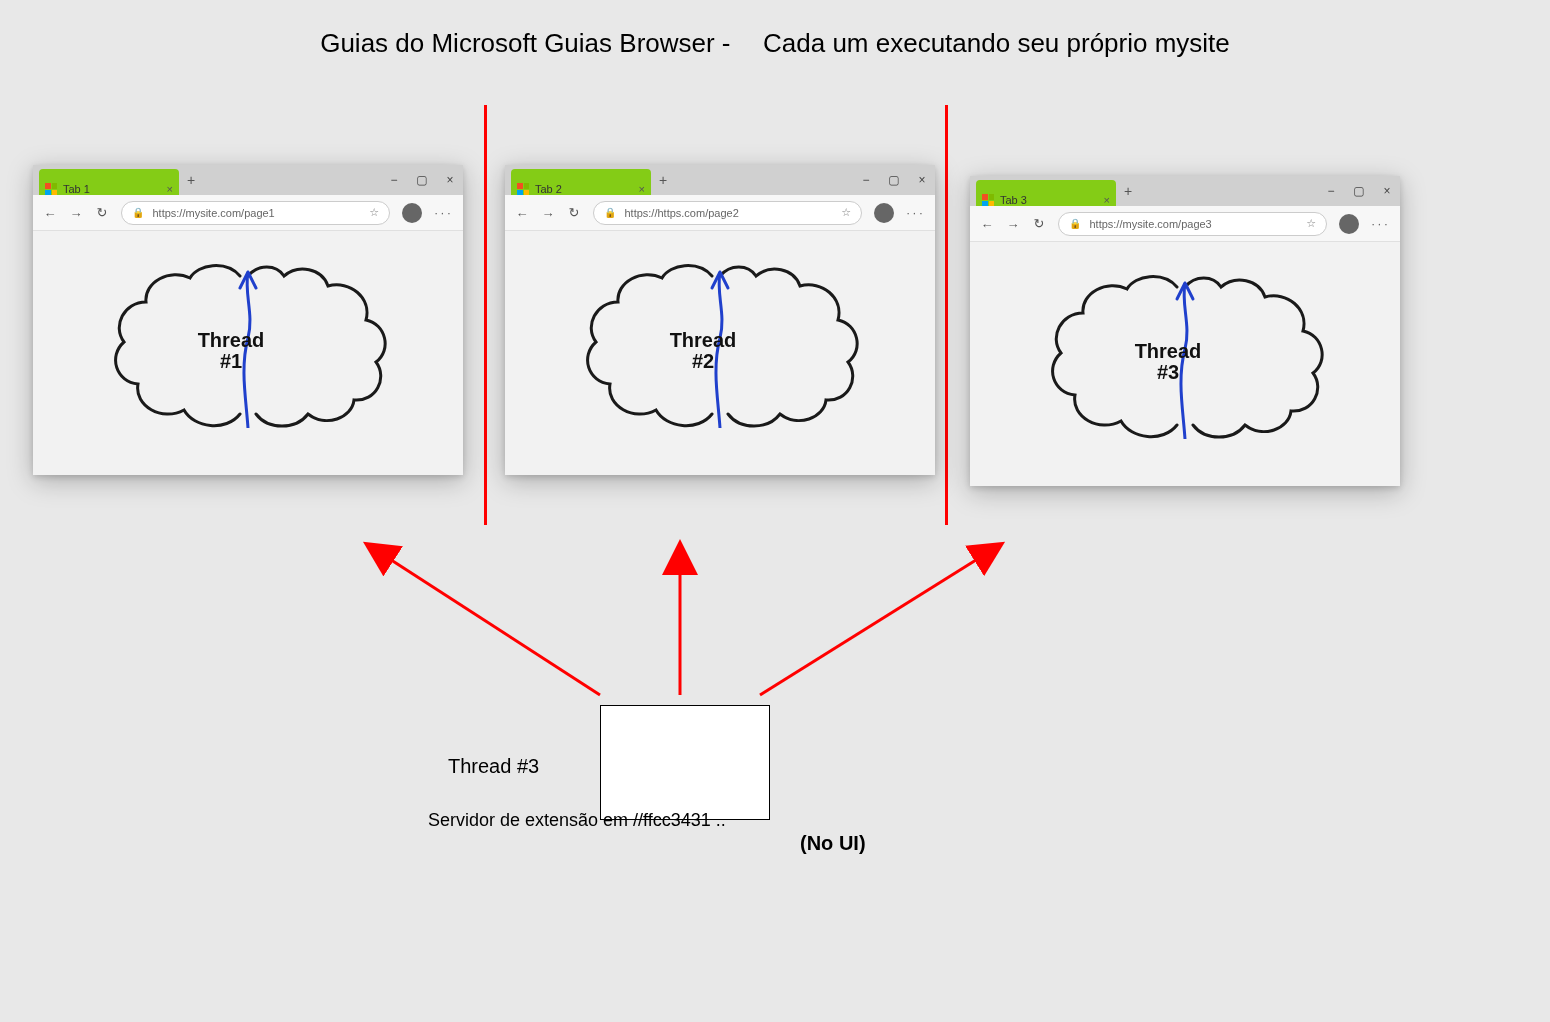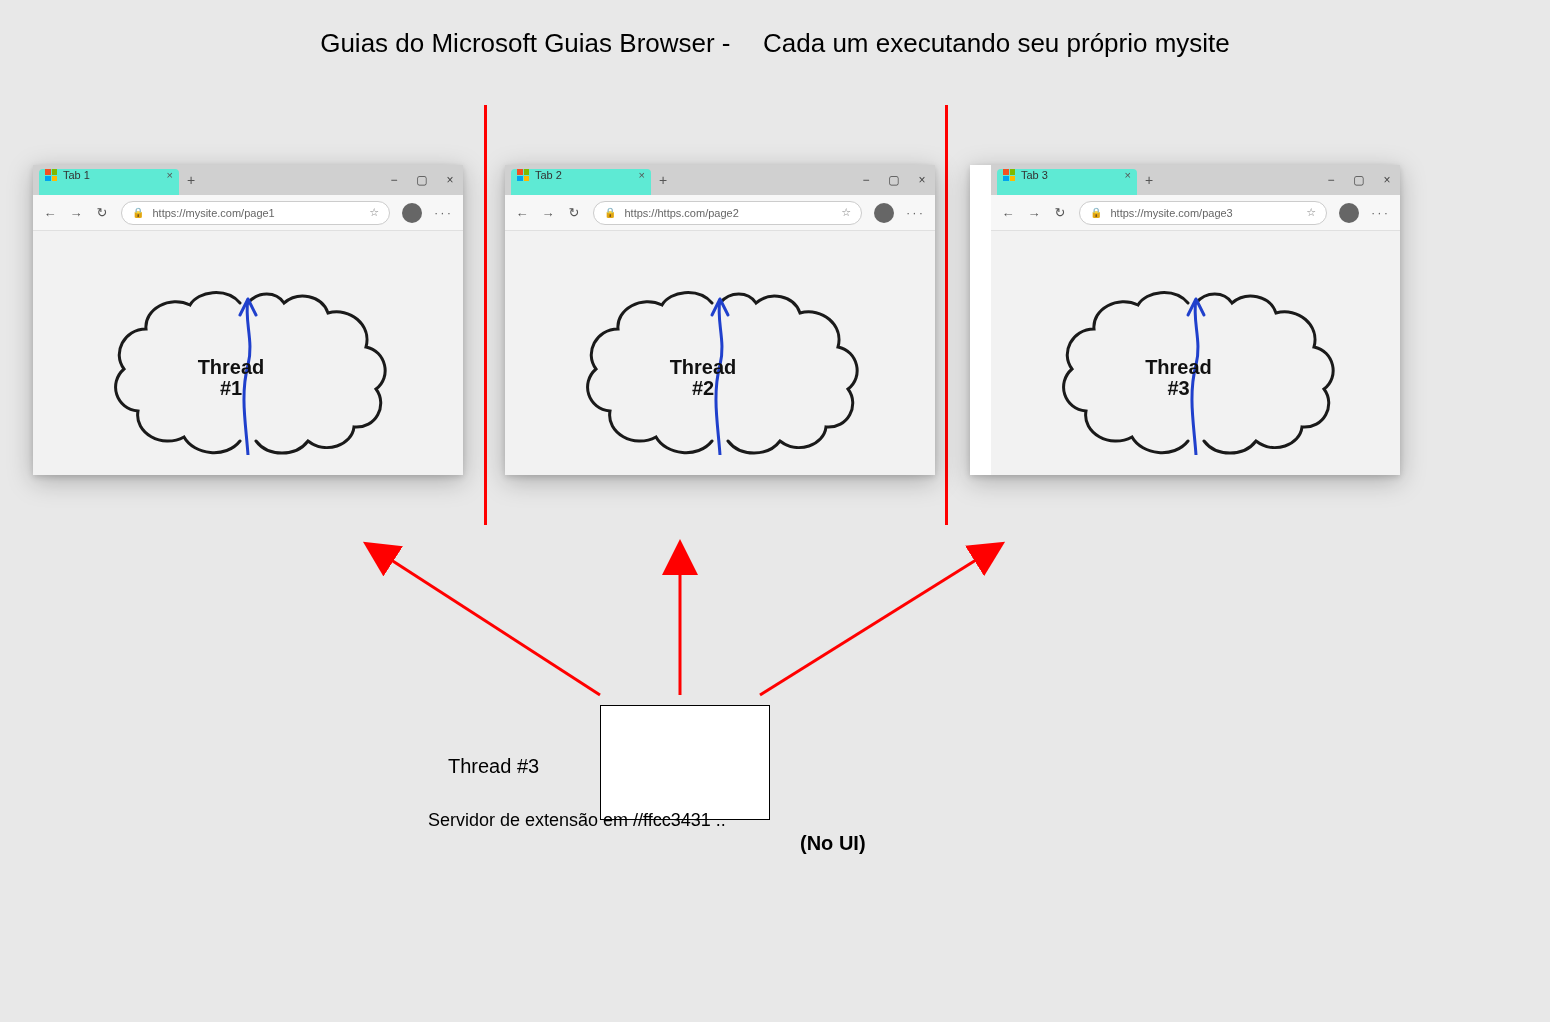--- a/index.html
+++ b/index.html
@@ -41,25 +41,25 @@
     height: 30px;
     background: #d0d0d0;
     display: flex;
     align-items: center;
     position: relative;
   }
   .tab {
     height: 26px;
     margin-top: 4px;
     margin-left: 6px;
-    background: #5eead4;
+    background: #84cc16;
     border-top-left-radius: 4px;
     border-top-right-radius: 4px;
     display: flex;
-    align-items: flex-start;
+    align-items: flex-end;
     padding: 0 10px 0 6px;
     font-size: 11px;
     color: #333;
     min-width: 140px;
     position: relative;
   }
   .tab-favicon {
     width: 12px; height: 12px; margin-right: 6px;
     display: grid; grid-template-columns: 1fr 1fr; grid-template-rows: 1fr 1fr; gap:1px;
   }
@@ -101,21 +101,21 @@
   .addr .url { flex:1; white-space:nowrap; overflow:hidden; }
   .addr .star { color:#888; }
   .avatar { width:20px; height:20px; border-radius:50%; background:#666; }
   .more { letter-spacing:2px; color:#666; }
 
   .content {
     position: relative;
     height: calc(100% - 66px);
     background: #f2f2f2;
     display:flex;
-    align-items:flex-end;
+    align-items:center;
     justify-content:center;
   }
   .cloud-wrap { position:relative; width:300px; height:190px; }
   .cloud-label {
     position:absolute;
     left: 88px;
     top: 72px;
     font-size: 20px;
     font-weight: 600;
     color:#111;
@@ -231,21 +231,21 @@
         <path d="M150,18 C160,6 178,6 186,18 C200,6 224,10 230,28 C252,22 274,40 268,62 C288,66 294,92 278,104 C290,120 278,144 256,142 C254,160 228,170 210,156 C198,172 170,172 158,156 M142,156 C128,174 96,170 86,152 C64,164 36,148 40,126 C18,124 10,98 26,84 C14,68 26,44 48,44 C46,24 72,10 92,20 C100,6 128,2 142,18" fill="none" stroke="#1a1a1a" stroke-width="3" stroke-linecap="round"></path>
         <path d="M150,170 C148,140 142,110 150,80 C156,56 146,36 150,14" fill="none" stroke="#2040cc" stroke-width="3"></path>
         <path d="M150,14 L142,30 M150,14 L158,30" fill="none" stroke="#2040cc" stroke-width="3" stroke-linecap="round"></path>
       </svg>
       <div class="cloud-label" style="white-space:pre-line;">Thread
 #2</div>
     </div>
   </div>
 </div>
 
-<div class="browser" style="left:970px; top:165px;padding-left:21px;">
+<div class="browser" style="left:970px; top:176px;">
   <div class="titlebar">
     <div class="tab">
       <span class="tab-favicon">
           <span></span>
           <span></span>
           <span></span>
           <span></span>
         </span>
       <span>Tab 3</span>
       <span class="tab-close">×</span>

